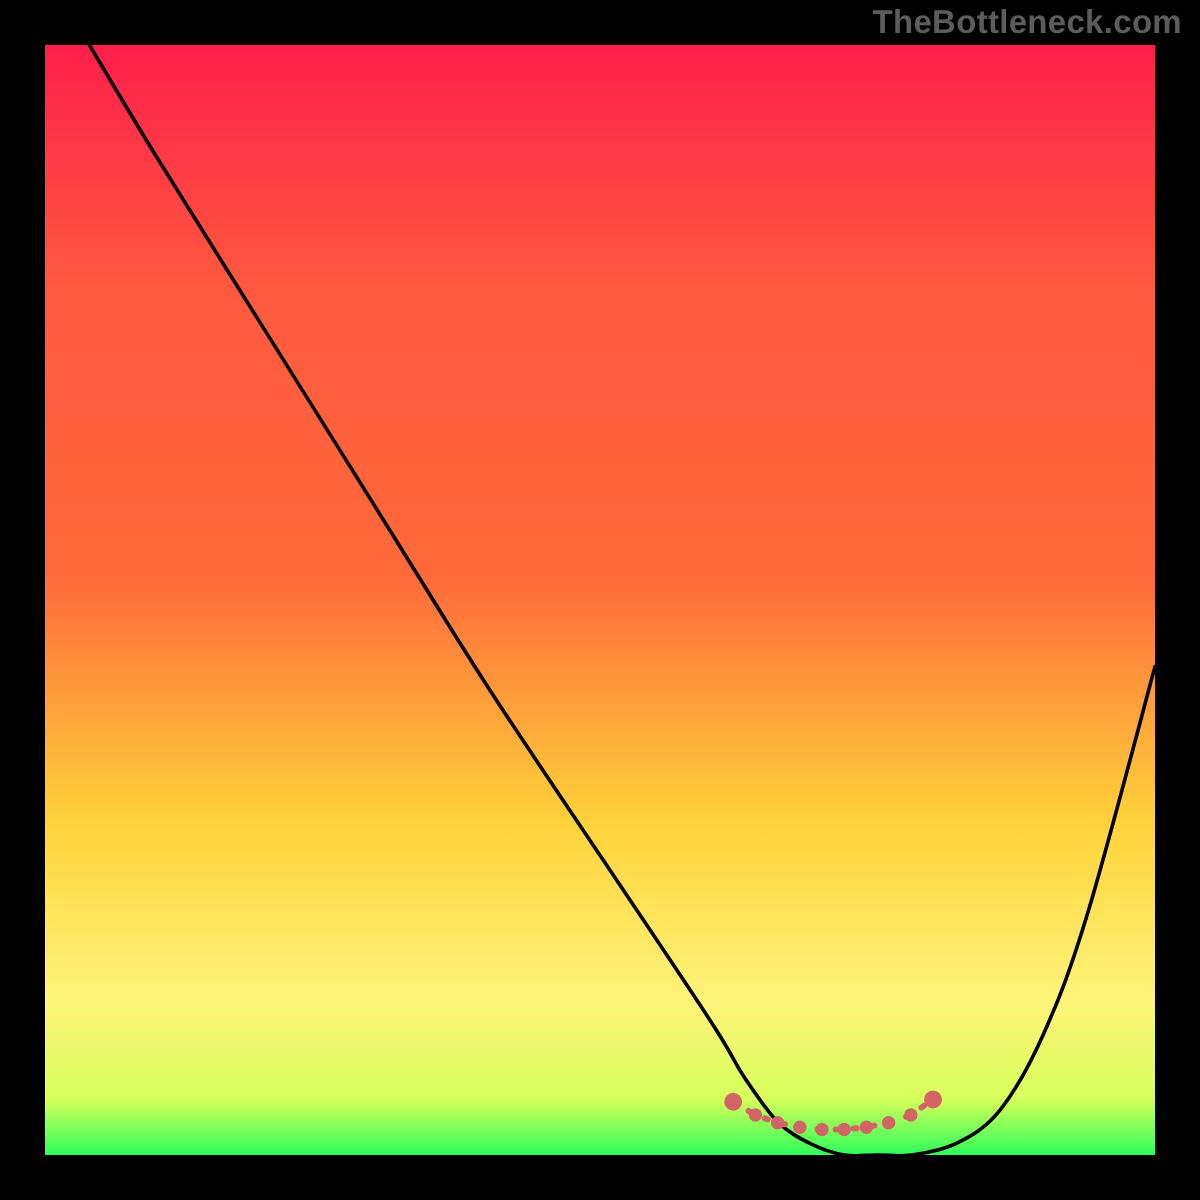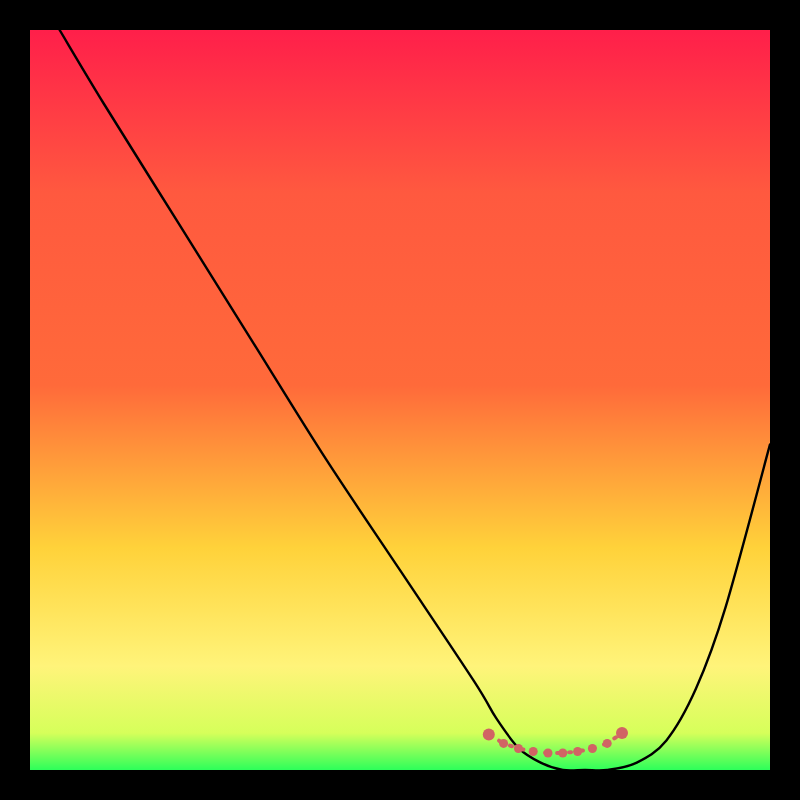--- a/index.html
+++ b/index.html
@@ -37,20 +37,21 @@
   .plot svg {
     display: block;
     width: 740px;
     height: 740px;
   }
 </style>
 </head>
 <body>
 
 <div class="frame">
+  <div class="watermark">TheBottleneck.com</div>
 
   <div class="plot">
     <svg viewBox="0 0 740 740" preserveAspectRatio="none">
       <defs>
         <linearGradient id="bg-grad" x1="0" y1="0" x2="0" y2="1">
           <stop id="g0" offset="0%" stop-color="#ff1f4a"></stop>
           <stop id="g1" offset="22%" stop-color="#ff593f"></stop>
           <stop id="g2" offset="48%" stop-color="#ff6a3a"></stop>
           <stop id="g3" offset="70%" stop-color="#ffd23a"></stop>
           <stop id="g4" offset="86%" stop-color="#fff47a"></stop>

